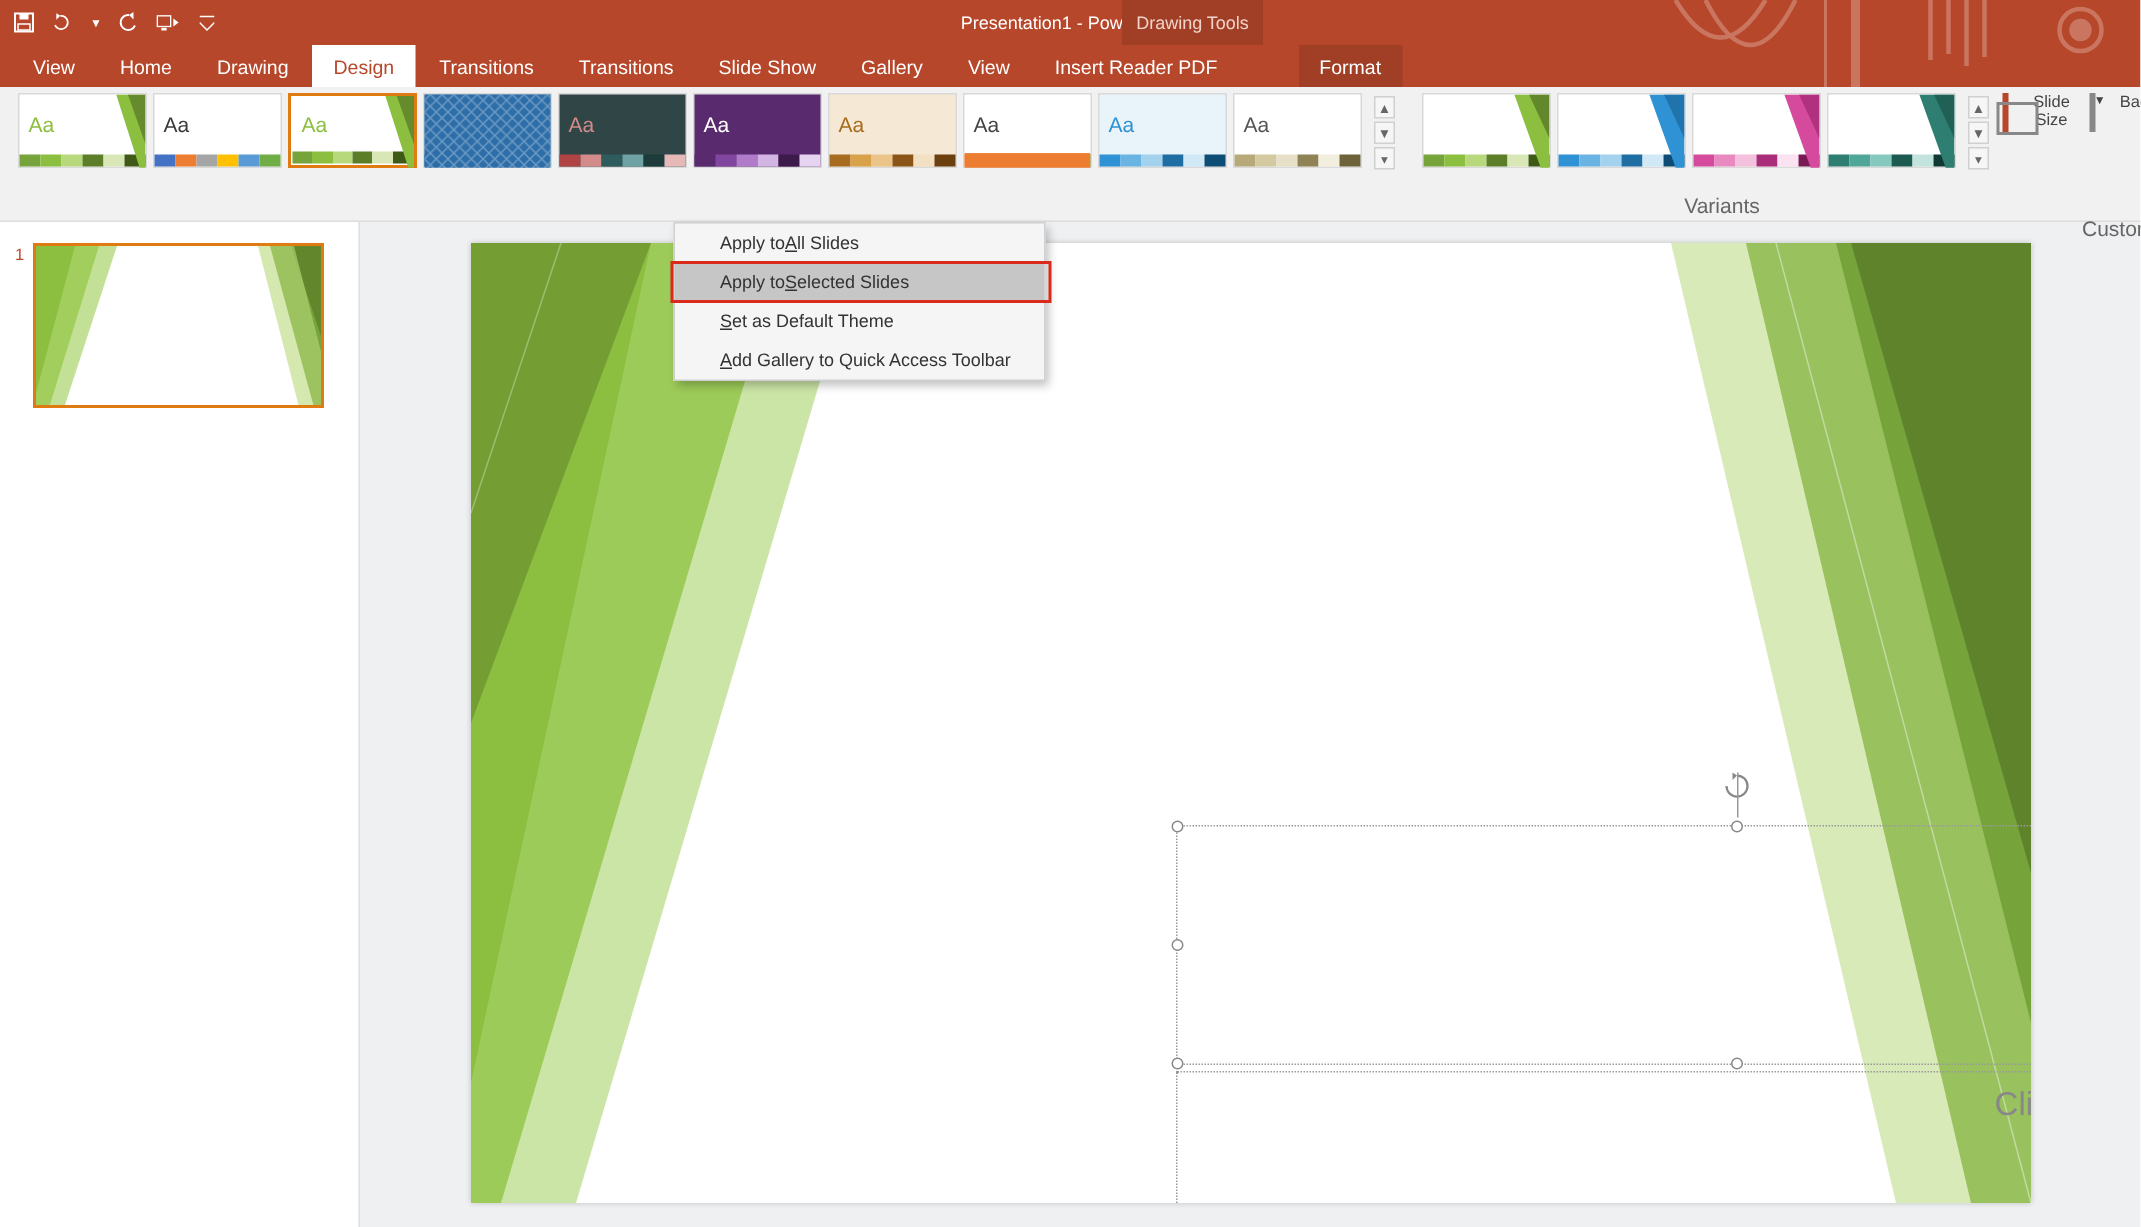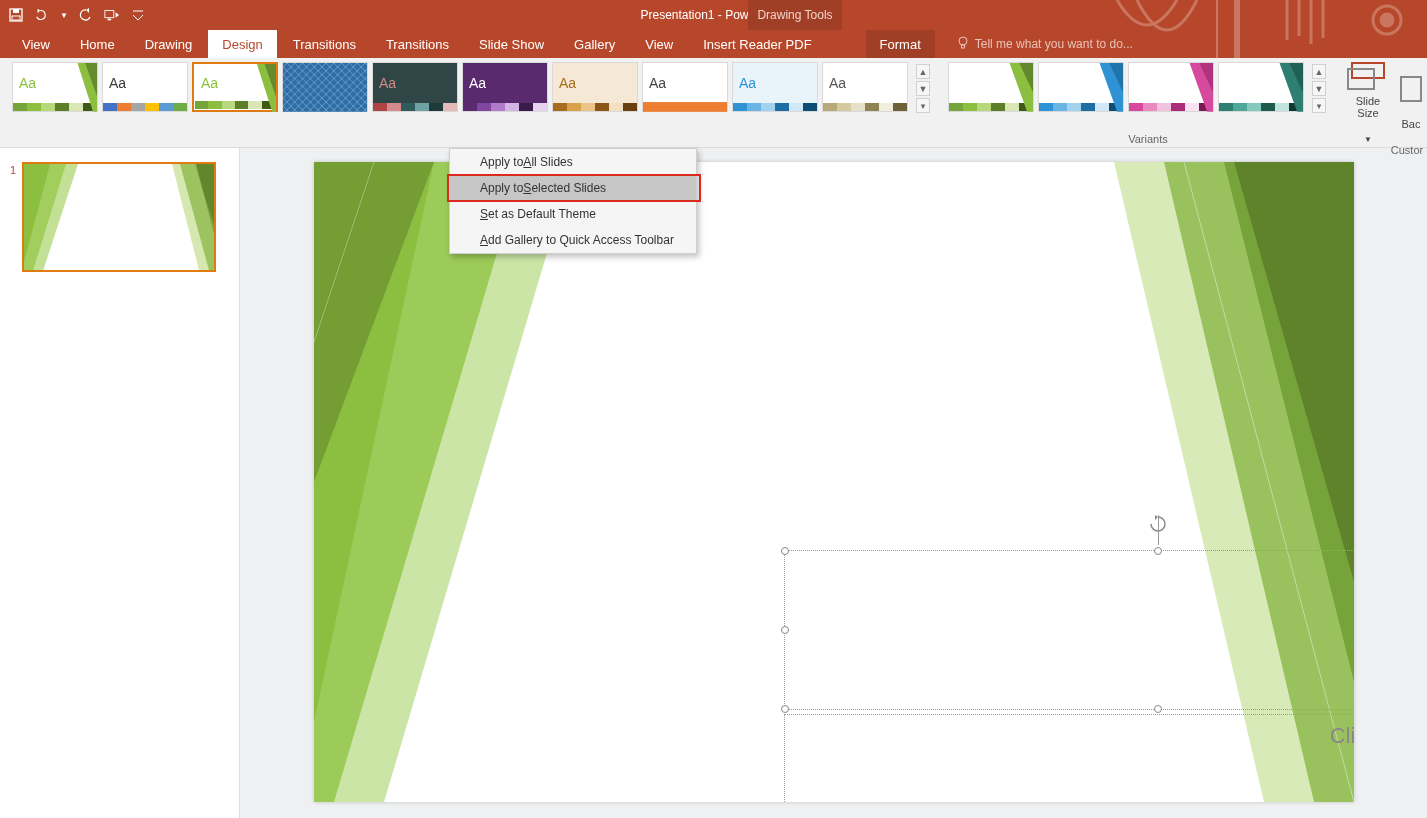--- a/index.html
+++ b/index.html
@@ -29,38 +29,38 @@
 .tellme-input { background: transparent; border: none; color: #f5ddd5; width: 220px; font-size: 12px; outline: none; }
 .tellme-input::placeholder { color: #e9c3b8; }
 
 
 .ribbon {
   height: 90px; background: #f1f1f1; border-bottom: 1px solid #dcdcdc;
   display: flex; align-items: stretch; padding: 4px 6px 0 6px; gap: 2px;
   position: relative;
 }
 .ribbon-group { display: flex; flex-direction: column; align-items: center; padding: 0 6px; }
-.ribbon-group .label { font-size: 11px; color: #666; margin-top: auto; padding-bottom: 2px; margin-left: 44px; }
+.ribbon-group .label { font-size: 14px; color: #666; margin-top: auto; padding-bottom: 2px; margin-left: 44px; }
 .ribbon-sep { width: 1px; background: #e0e0e0; margin: 4px 4px 18px 4px; }
 
 .themes-row { display: flex; gap: 4px; align-items: flex-start; }
 .theme-thumb {
   width: 86px; height: 50px; border: 1px solid #d9d9d9; background: #fff; position: relative;
   display: flex; flex-direction: column; cursor: pointer;
 }
 .theme-thumb.selected { border: 2px solid #e07b12; width: 86px; height: 50px; padding: 1px; box-shadow: 0 0 0 1px #fff inset; }
 .thumb-body { flex: 1; display: flex; align-items: center; padding-left: 6px; font-size: 14px; color: #444; overflow: hidden; }
 .thumb-body .aa { font-weight: 400; }
 .thumb-bar { height: 8px; display: flex; }
 .thumb-bar span { flex: 1; }
 .facet-bg { position: absolute; inset: 0; }
 .theme-scroll { display:flex; flex-direction:column; gap:2px; }
 .theme-scroll .arrow-btn { width:14px; height:15px; border:1px solid #d0d0d0; background:#f6f6f6; font-size:9px; display:flex; align-items:center; justify-content:center; cursor:pointer; color:#666; }
 
-.slide-size-btn { width: 48px; height: 82px; display:flex; flex-direction:column; align-items:center; justify-content:center; gap:16px; cursor:pointer; font-size:11px; color:#444; }
+.slide-size-btn { width: 48px; height: 82px; display:flex; flex-direction:row; align-items:flex-start; justify-content:center; gap:16px; cursor:pointer; font-size:11px; color:#444; }
 .slide-size-icon { width:34px; height:26px; border:2px solid #b7472a; position:relative; }
 .slide-size-icon::after { content:""; position:absolute; width:24px; height:18px; border:2px solid #888; left:-6px; top:4px; }
 
 
 .ctxmenu {
   position: absolute; left: 449px; top: 90px; width: 248px; background: #f5f5f5;
   border: 1px solid #cfcfcf; box-shadow: 2px 3px 6px rgba(0,0,0,.25); z-index: 50;
 }
 .ctxmenu .item { height: 26px; display: flex; align-items: center; padding: 0 30px; font-size: 12px; color: #333; cursor: pointer; white-space: nowrap; }
 .ctxmenu .item.hover { background: #c6c6c6; }
@@ -147,29 +147,20 @@
   <div class="tab">Home</div>
   <div class="tab">Drawing</div>
   <div class="tab active">Design</div>
   <div class="tab">Transitions</div>
   <div class="tab">Transitions</div>
   <div class="tab">Slide Show</div>
   <div class="tab">Gallery</div>
   <div class="tab">View</div>
   <div class="tab">Insert Reader PDF</div>
   <div class="tab context" style="margin-left:38px;">Format</div>
-  <div class="tellme">
-    <span>
-      <svg width="12" height="14" viewBox="0 0 12 14">
-          <circle cx="6" cy="5" r="4" fill="none" stroke="#e9c3b8"></circle>
-          <rect x="4.5" y="9" width="3" height="3" fill="none" stroke="#e9c3b8"></rect>
-        </svg>
-    </span>
-    <input class="tellme-input" placeholder="Tell me what you want to do..." style="">
-  </div>
 </div>
 
 <div class="ribbon">
   <div class="ribbon-group" style="flex:0 0 auto;">
     <div class="themes-row" id="themes-row">
         <div class="theme-thumb">
           <svg class="facet-bg" viewBox="0 0 86 50">
             <polygon points="86,0 66,0 82,50 86,50" fill="#8cbf3f"></polygon>
             <polygon points="86,0 74,0 86,34" fill="#5c7e29" opacity=".8"></polygon>
           </svg>

